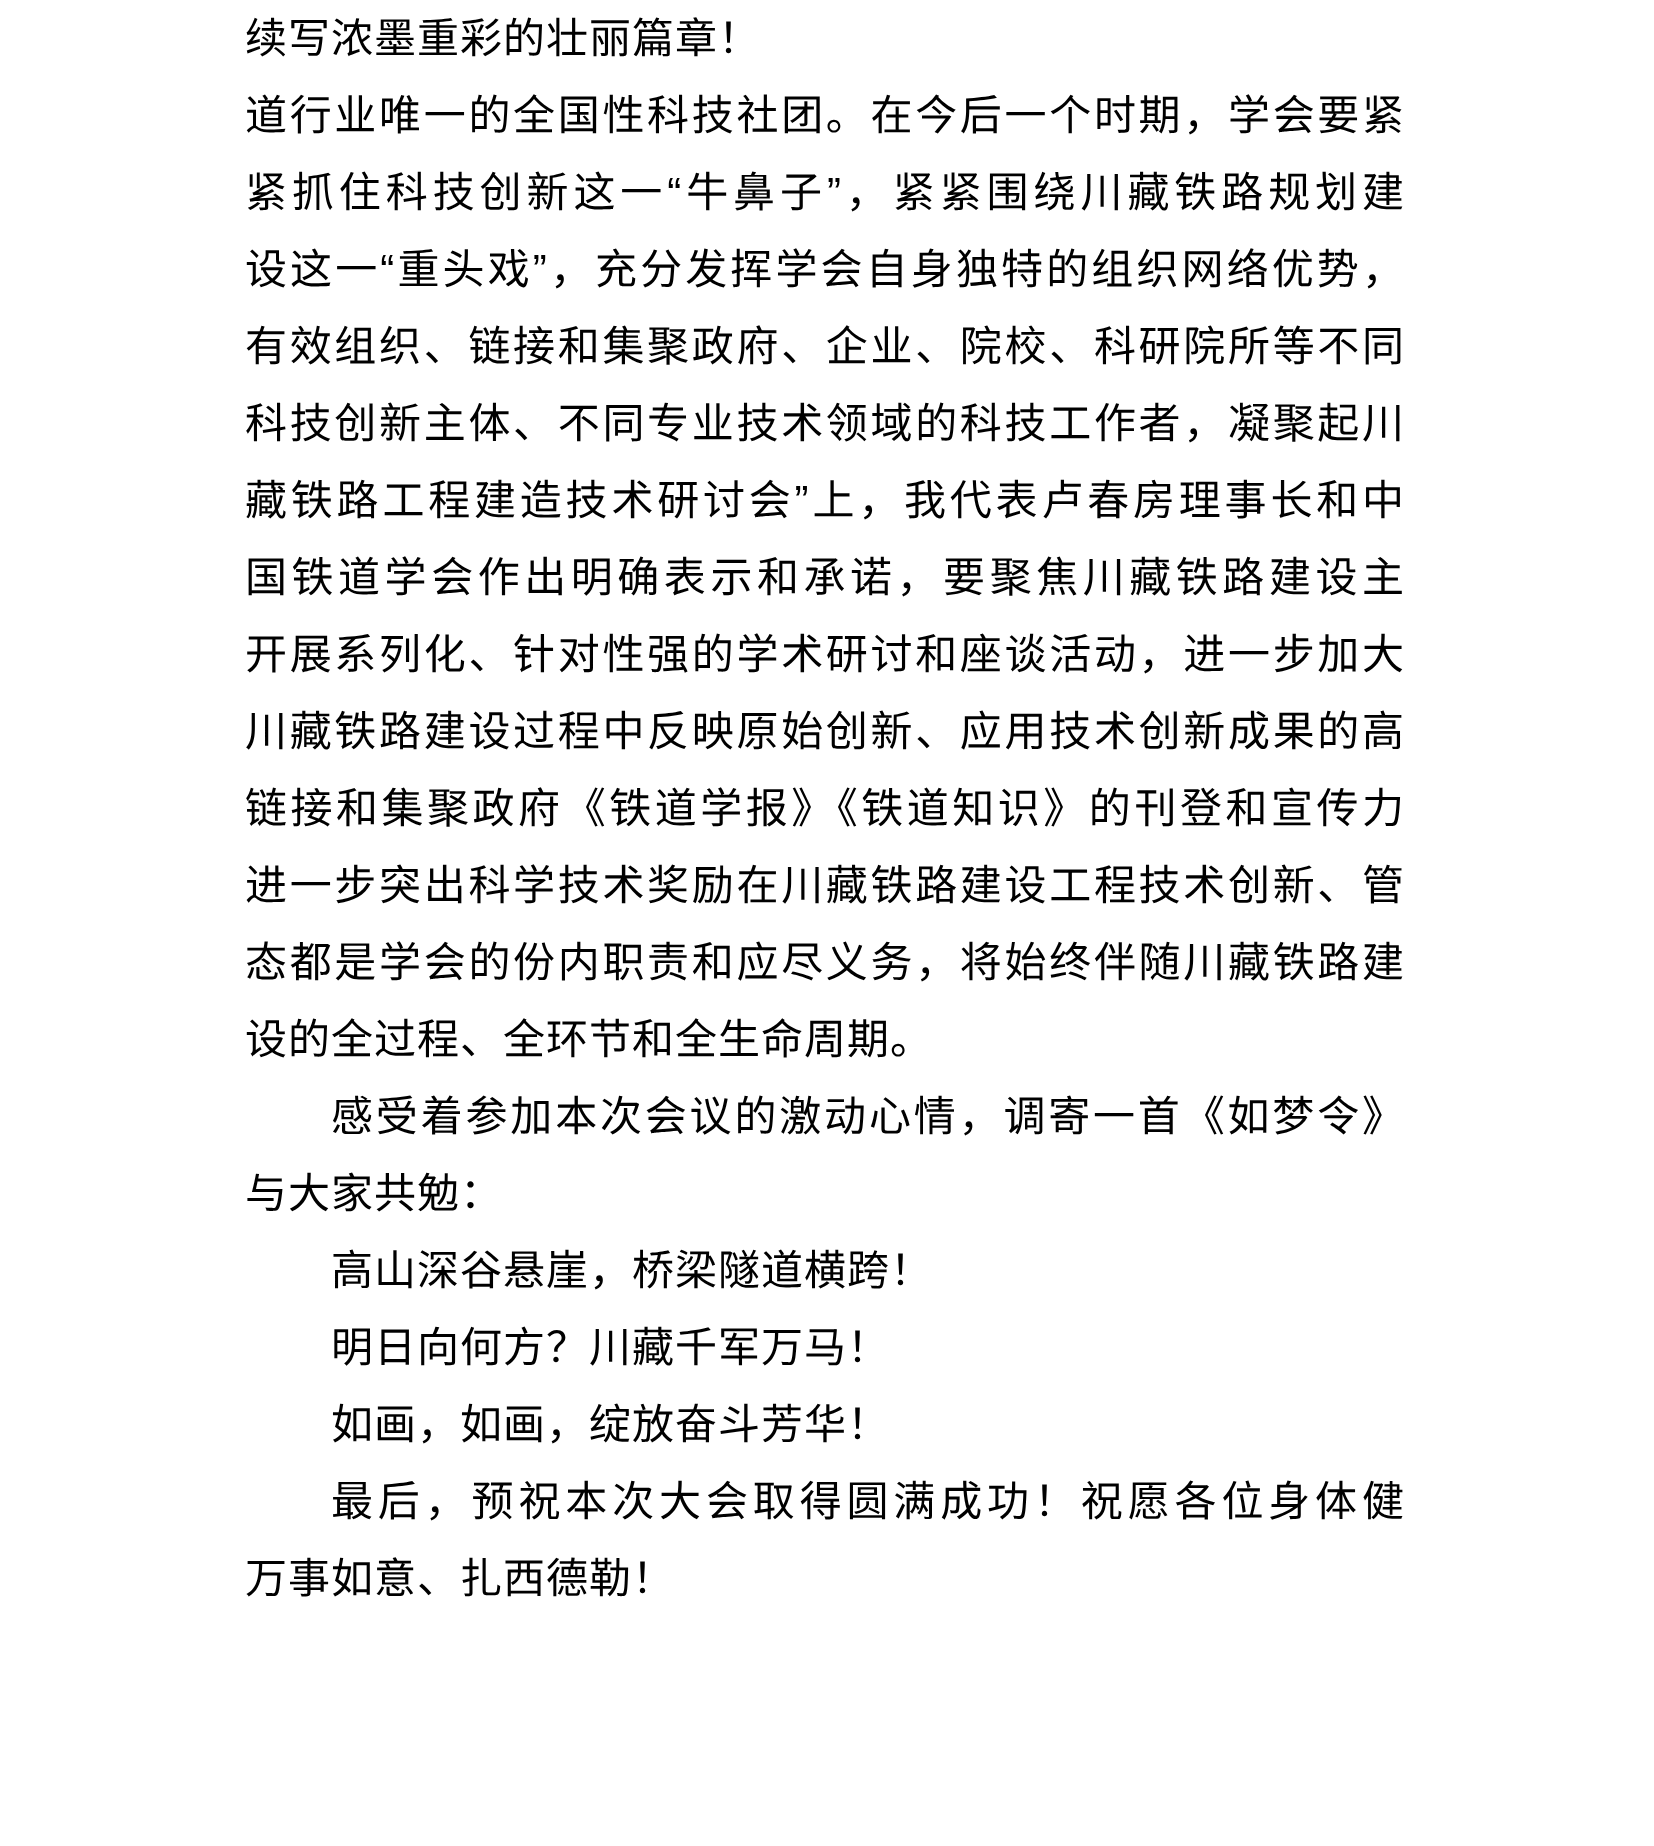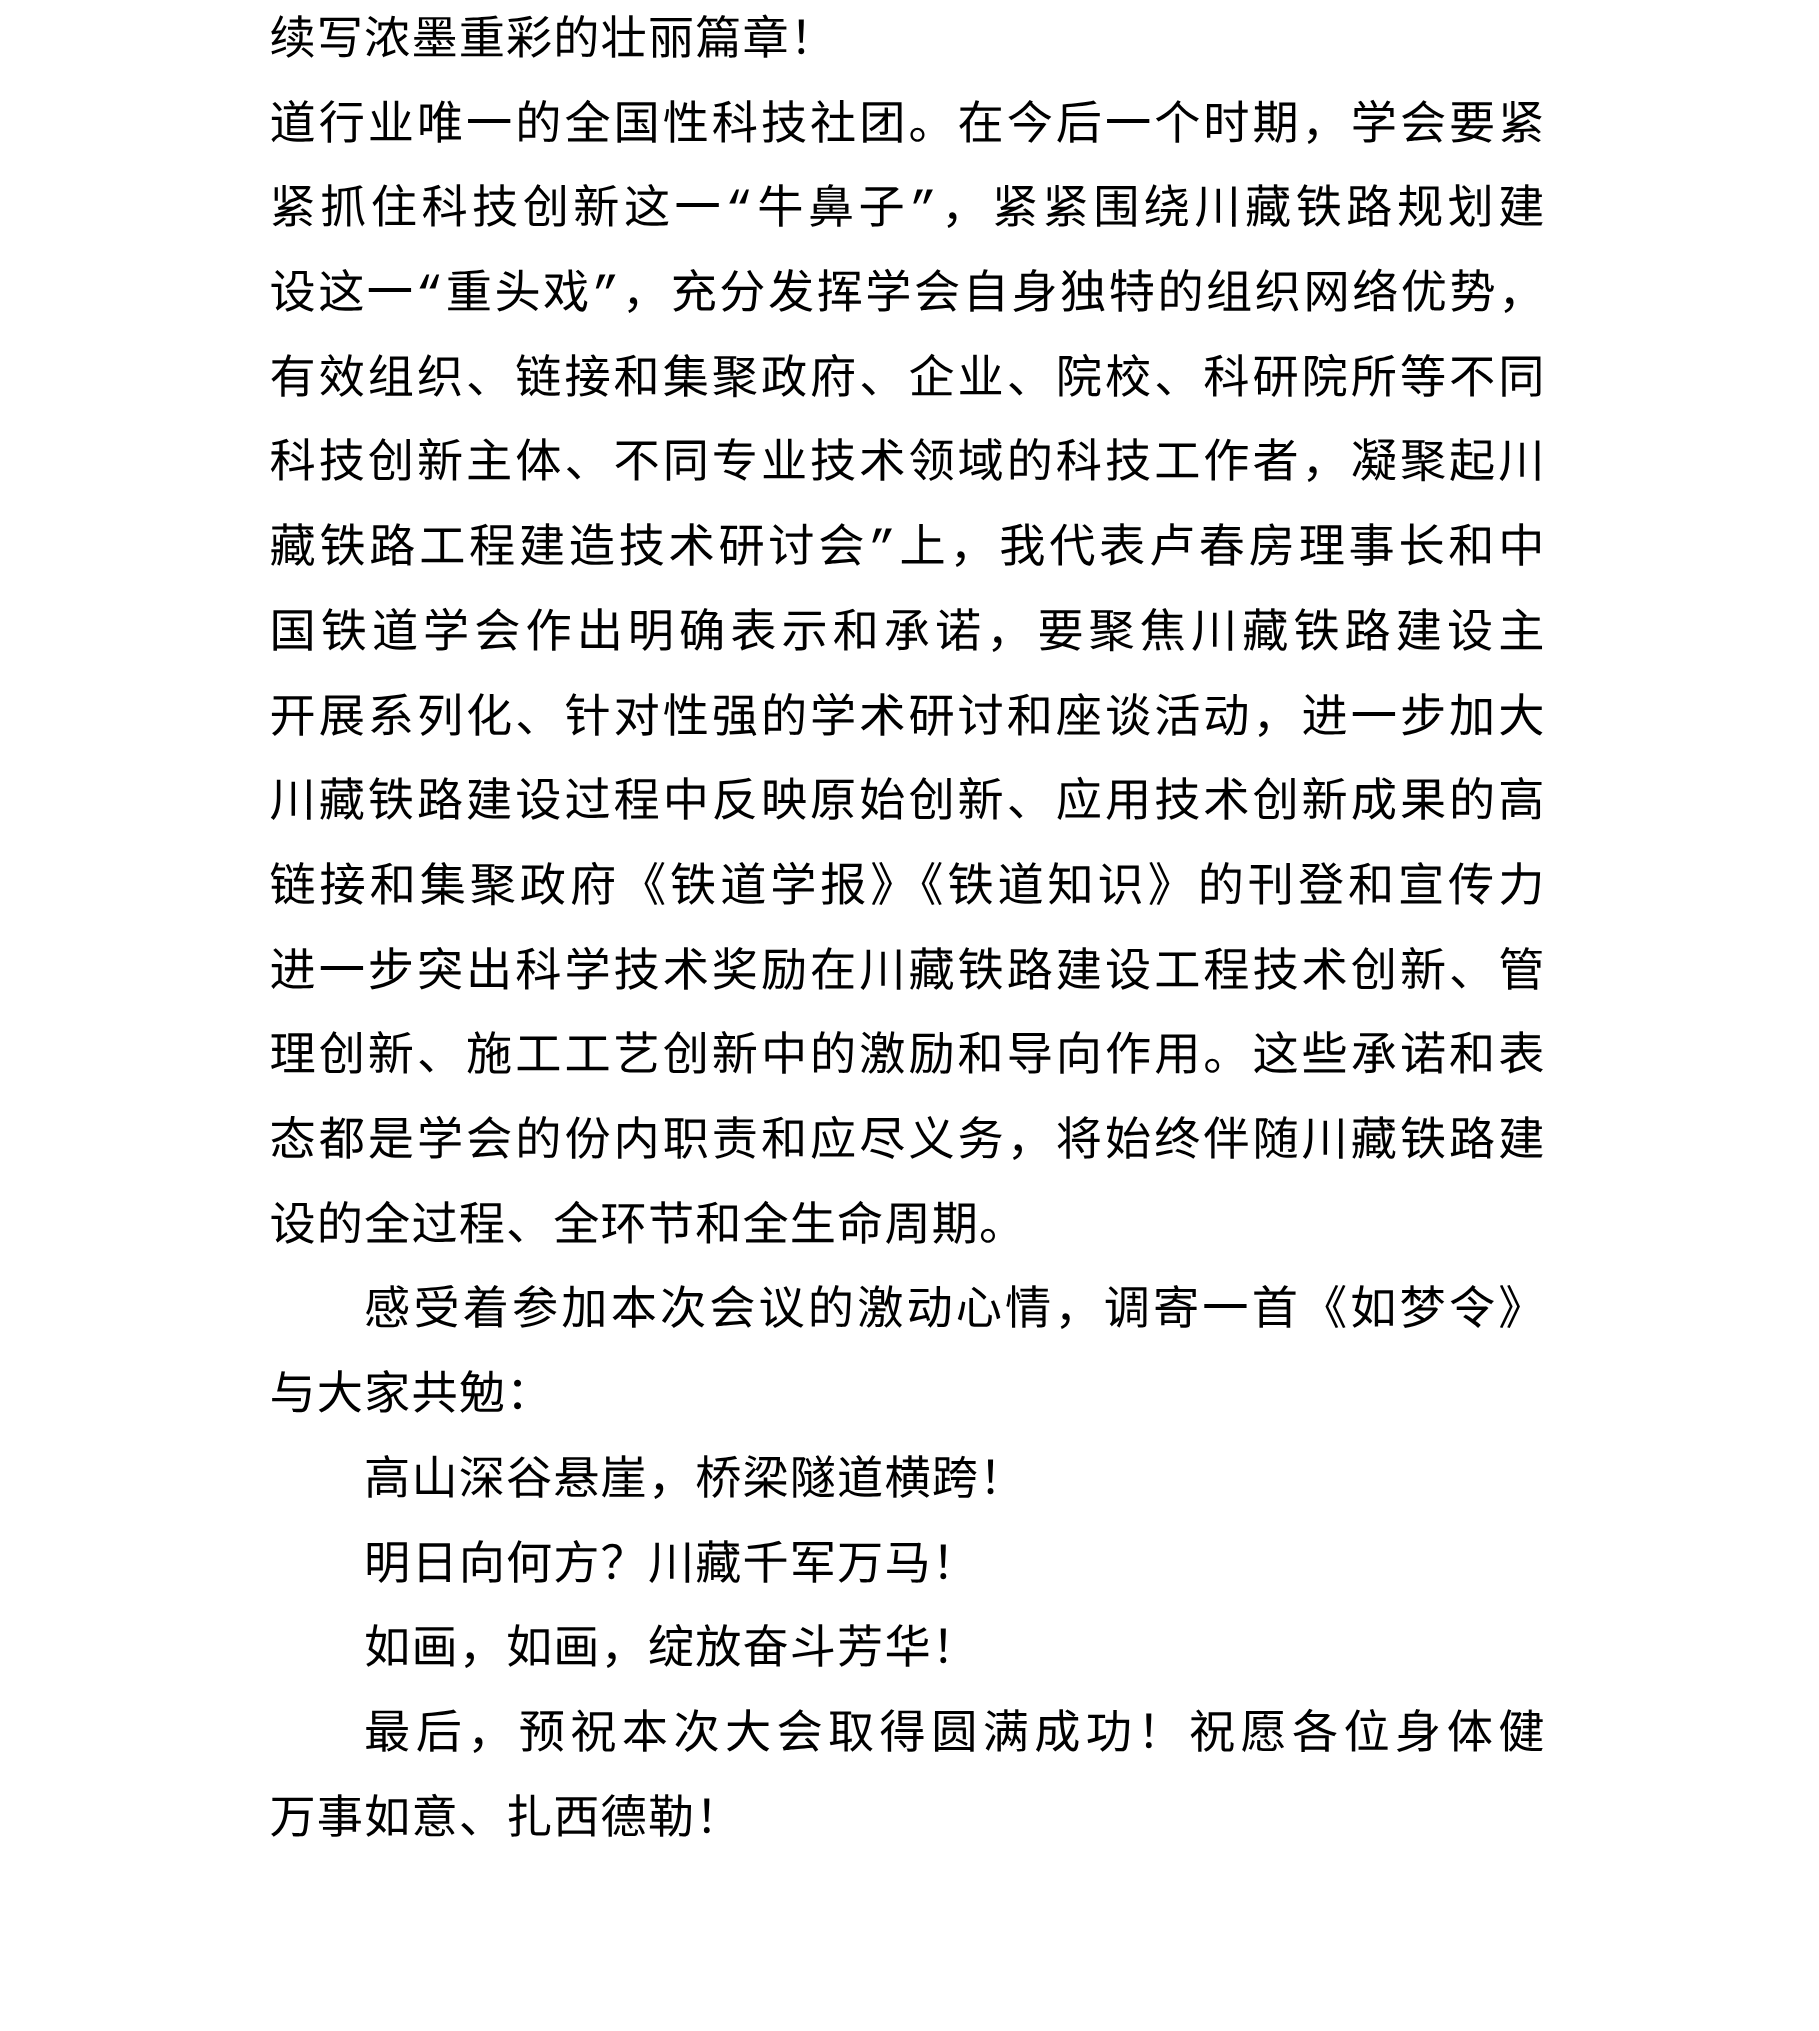--- a/index.html
+++ b/index.html
@@ -7,21 +7,21 @@
     padding: 0;
     background: #ffffff;
   }
   .page {
     position: relative;
     width: 1571px;
     height: 1846px;
     background: #ffffff;
     color: #000000;
     overflow: hidden;
-    font-family: Liberation Mono, monospace;
+    font-family: Liberation Sans, sans-serif;
   }
   .text-block {
     position: absolute;
     left: 245px;
     top: 0;
     width: 1160px;
   }
   .line {
     height: 77px;
     line-height: 77px;
@@ -50,21 +50,20 @@
       <div class="line just">紧抓住科技创新这一“牛鼻子”，紧紧围绕川藏铁路规划建</div>
       <div class="line just">设这一“重头戏”，充分发挥学会自身独特的组织网络优势，</div>
       <div class="line just">有效组织、链接和集聚政府、企业、院校、科研院所等不同</div>
       <div class="line just">科技创新主体、不同专业技术领域的科技工作者，凝聚起川</div>
       <div class="line just">藏铁路工程建造技术研讨会”上，我代表卢春房理事长和中</div>
       <div class="line just">国铁道学会作出明确表示和承诺，要聚焦川藏铁路建设主题，</div>
       <div class="line just">开展系列化、针对性强的学术研讨和座谈活动，进一步加大</div>
       <div class="line just">川藏铁路建设过程中反映原始创新、应用技术创新成果的高</div>
       <div class="line just">链接和集聚政府《铁道学报》《铁道知识》的刊登和宣传力度；</div>
       <div class="line just">进一步突出科学技术奖励在川藏铁路建设工程技术创新、管</div>
-      <div class="line just">理创新、施工工艺创新中的激励和导向作用。这些承诺和表</div>
       <div class="line just">态都是学会的份内职责和应尽义务，将始终伴随川藏铁路建</div>
       <div class="line">设的全过程、全环节和全生命周期。</div>
       <div class="line indent just">感受着参加本次会议的激动心情，调寄一首《如梦令》</div>
       <div class="line">与大家共勉：</div>
       <div class="line indent">高山深谷悬崖，桥梁隧道横跨！</div>
       <div class="line indent">明日向何方？川藏千军万马！</div>
       <div class="line indent">如画，如画，绽放奋斗芳华！</div>
       <div class="line indent just">最后，预祝本次大会取得圆满成功！祝愿各位身体健康、</div>
       <div class="line">万事如意、扎西德勒！</div>
     </div>

